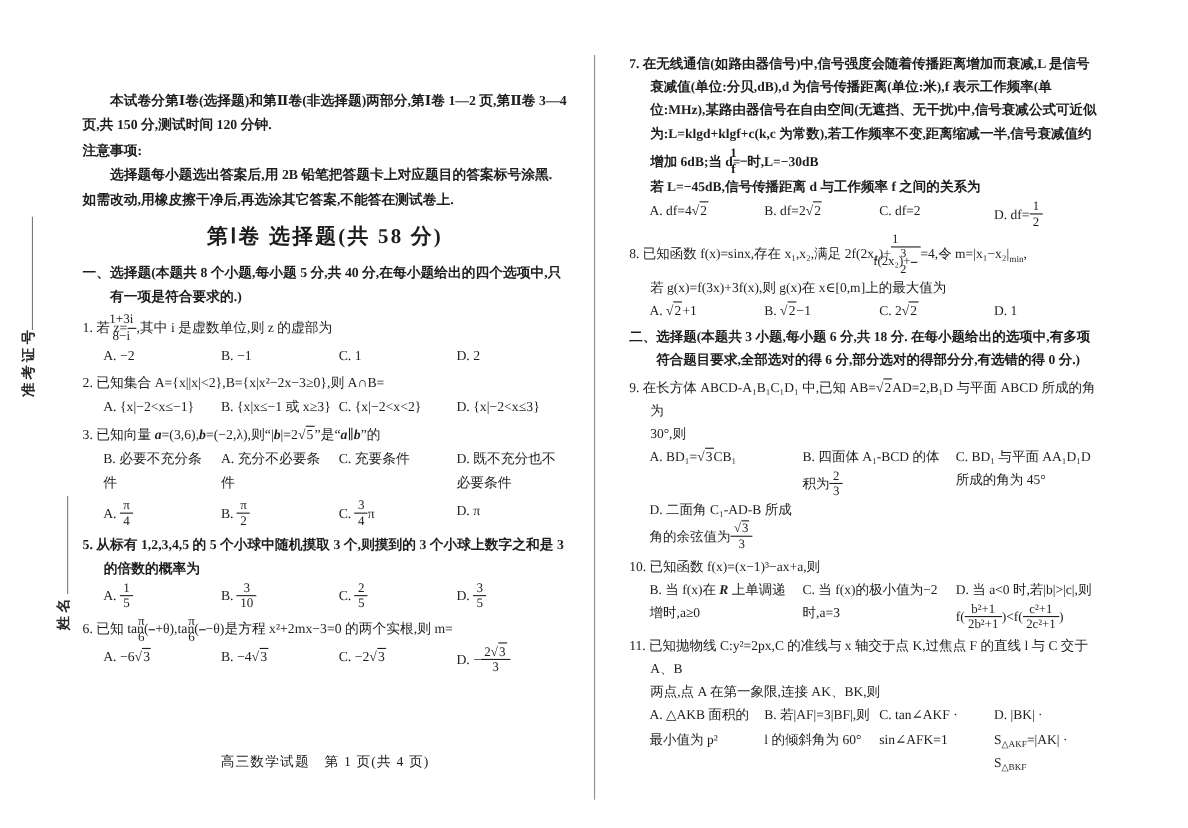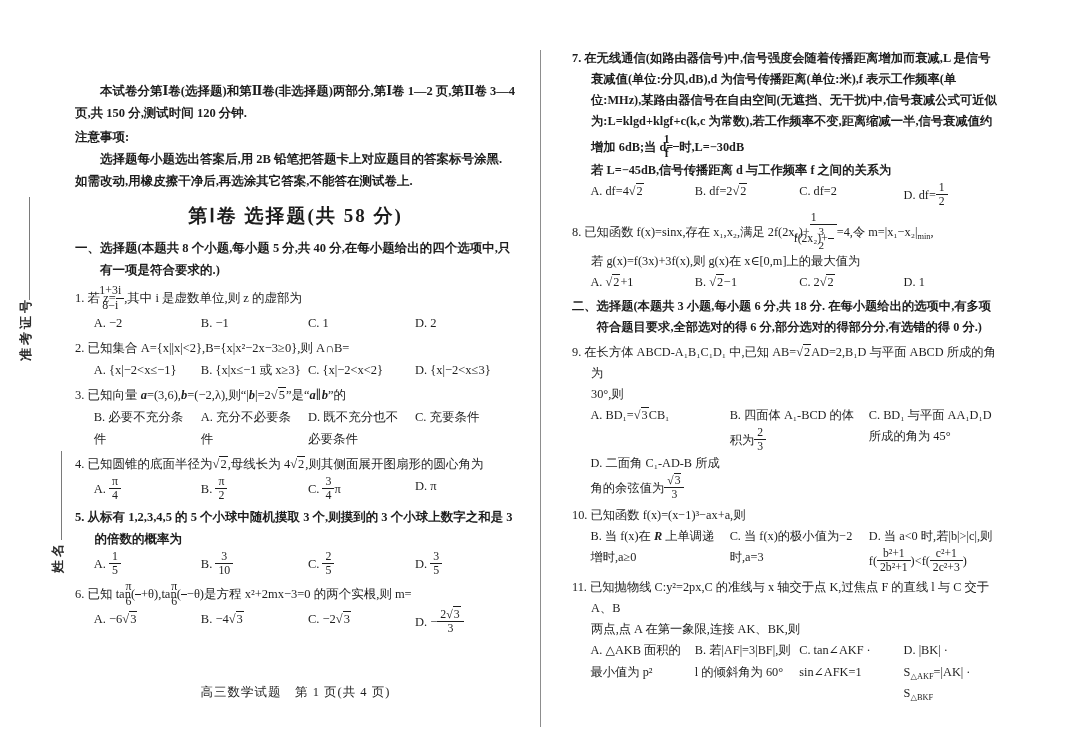--- a/index.html
+++ b/index.html
@@ -84,26 +84,25 @@
             <div class="opt">B. {x|x≤−1 或 x≥3}</div>
             <div class="opt">C. {x|−2&lt;x&lt;2}</div>
             <div class="opt">D. {x|−2&lt;x≤3}</div>
           </div>
         </div>
         <div class="q">
           <div class="stem">3. 已知向量 <span class="vec">a</span>=(3,6),<span class="vec">b</span>=(−2,λ),则“|<span class="vec">b</span>|=2<span class="sq">√<span class="rd">5</span></span>”是“<span class="vec">a</span>∥<span class="vec">b</span>”的</div>
           <div class="opts cols2">
             <div class="opt">B. 必要不充分条件</div>
             <div class="opt">A. 充分不必要条件</div>
+            <div class="opt">C. 充要条件</div>
             <div class="opt">D. 既不充分也不必要条件</div>
-            <div class="opt">C. 充要条件</div>
           </div>
         </div>
         <div class="q">
-          <div class="stem">4. 已知圆锥的底面半径为<span class="sq">√<span class="rd">2</span></span>,母线长为 4<span class="sq">√<span class="rd">2</span></span>,则其侧面展开图扇形的圆心角为</div>
           <div class="opts cols4">
             <div class="opt">A. <span class="fr"><span class="n">π</span><span class="d">4</span></span></div>
             <div class="opt">B. <span class="fr"><span class="n">π</span><span class="d">2</span></span></div>
             <div class="opt">C. <span class="fr"><span class="n">3</span><span class="d">4</span></span>π</div>
             <div class="opt">D. π</div>
           </div>
         </div>
         <div class="q bold">
           <div class="stem">5. 从标有 1,2,3,4,5 的 5 个小球中随机摸取 3 个,则摸到的 3 个小球上数字之和是 3 的倍数的概率为</div>
           <div class="opts cols4">
@@ -158,21 +157,21 @@
             <div class="opt">B. 四面体 A₁-BCD 的体积为<span class="fr"><span class="n">2</span><span class="d">3</span></span></div>
             <div class="opt">C. BD₁ 与平面 AA₁D₁D 所成的角为 45°</div>
             <div class="opt">D. 二面角 C₁-AD-B 所成角的余弦值为<span class="fr"><span class="n"><span class="sq">√<span class="rd">3</span></span></span><span class="d">3</span></span></div>
           </div>
         </div>
         <div class="q">
           <div class="stem">10. 已知函数 f(x)=(x−1)³−ax+a,则</div>
           <div class="opts cols1">
             <div class="opt">B. 当 f(x)在 <span class="vec">R</span> 上单调递增时,a≥0</div>
             <div class="opt">C. 当 f(x)的极小值为−2 时,a=3</div>
-            <div class="opt">D. 当 a&lt;0 时,若|b|&gt;|c|,则 f(<span class="fr"><span class="n">b²+1</span><span class="d">2b²+1</span></span>)&lt;f(<span class="fr"><span class="n">c²+1</span><span class="d">2c²+3</span></span>)</div>
+            <div class="opt">D. 当 a&lt;0 时,若|b|&gt;|c|,则 f(<span class="fr"><span class="n">b²+1</span><span class="d">2b²+1</span></span>)&lt;f(<span class="fr"><span class="n">c²+1</span><span class="d">2c²+1</span></span>)</div>
           </div>
         </div>
         <div class="q">
           <div class="stem">11. 已知抛物线 C:y²=2px,C 的准线与 x 轴交于点 K,过焦点 F 的直线 l 与 C 交于 A、B
 两点,点 A 在第一象限,连接 AK、BK,则</div>
           <div class="opts cols2">
             <div class="opt">A. △AKB 面积的最小值为 p²</div>
             <div class="opt">B. 若|AF|=3|BF|,则 l 的倾斜角为 60°</div>
             <div class="opt">C. tan∠AKF · sin∠AFK=1</div>
             <div class="opt">D. |BK| · S<sub>△AKF</sub>=|AK| · S<sub>△BKF</sub></div>

